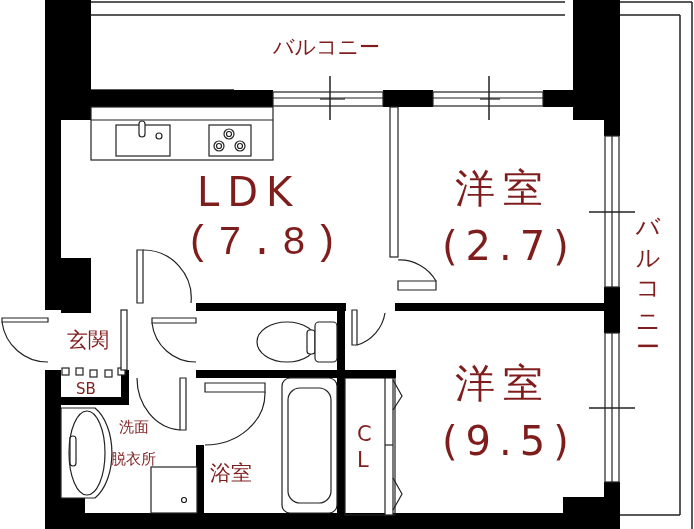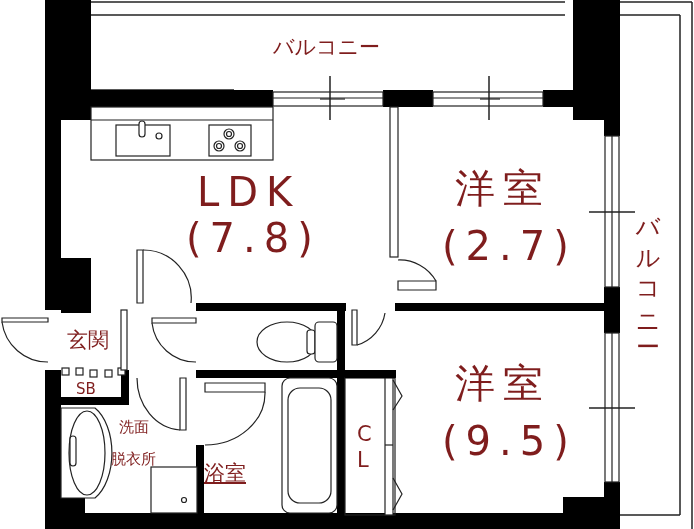--- a/index.html
+++ b/index.html
@@ -175,30 +175,30 @@
     <rect x="118" y="368" width="7" height="7"></rect>
   </g>
 
   <rect x="121" y="310" width="6" height="60" fill="#fff" stroke="#222" stroke-width="1.2"></rect>
 </svg>
 
 <div class="lbl mid" style="left:273px;top:37px;">バルコニー</div>
 <div class="lbl vert" style="left:636px;top:200px;">バルコニー</div>
 
 <div class="lbl big" style="left:197px;top:172px;">LDK</div>
-<div class="lbl big" style="left:186px;top:218px;">(7.8)</div>
+<div class="lbl big" style="left:186px;top:224px;font-family:Liberation Mono, monospace;">(7.8)</div>
 
 <div class="lbl big" style="left:455px;top:168px;">洋室</div>
 <div class="lbl big" style="left:442px;top:226px;">(2.7)</div>
 
 <div class="lbl big" style="left:455px;top:363px;">洋室</div>
 <div class="lbl big" style="left:442px;top:421px;">(9.5)</div>
 
 <div class="lbl mid" style="left:67px;top:330px;">玄関</div>
 <div class="lbl sm" style="left:76px;top:382px;">SB</div>
 
 <div class="lbl sm" style="left:119px;top:420px;">洗面</div>
 <div class="lbl sm" style="left:111px;top:452px;">脱衣所</div>
 
-<div class="lbl mid" style="left:204px;top:463px;text-decoration:underline;">浴室</div>
+<div class="lbl mid" style="left:210px;top:463px;">浴室</div>
 
 <div class="lbl mid" style="left:357px;top:424px;">C</div>
 <div class="lbl mid" style="left:357px;top:450px;">L</div>
 
 </body></html>

